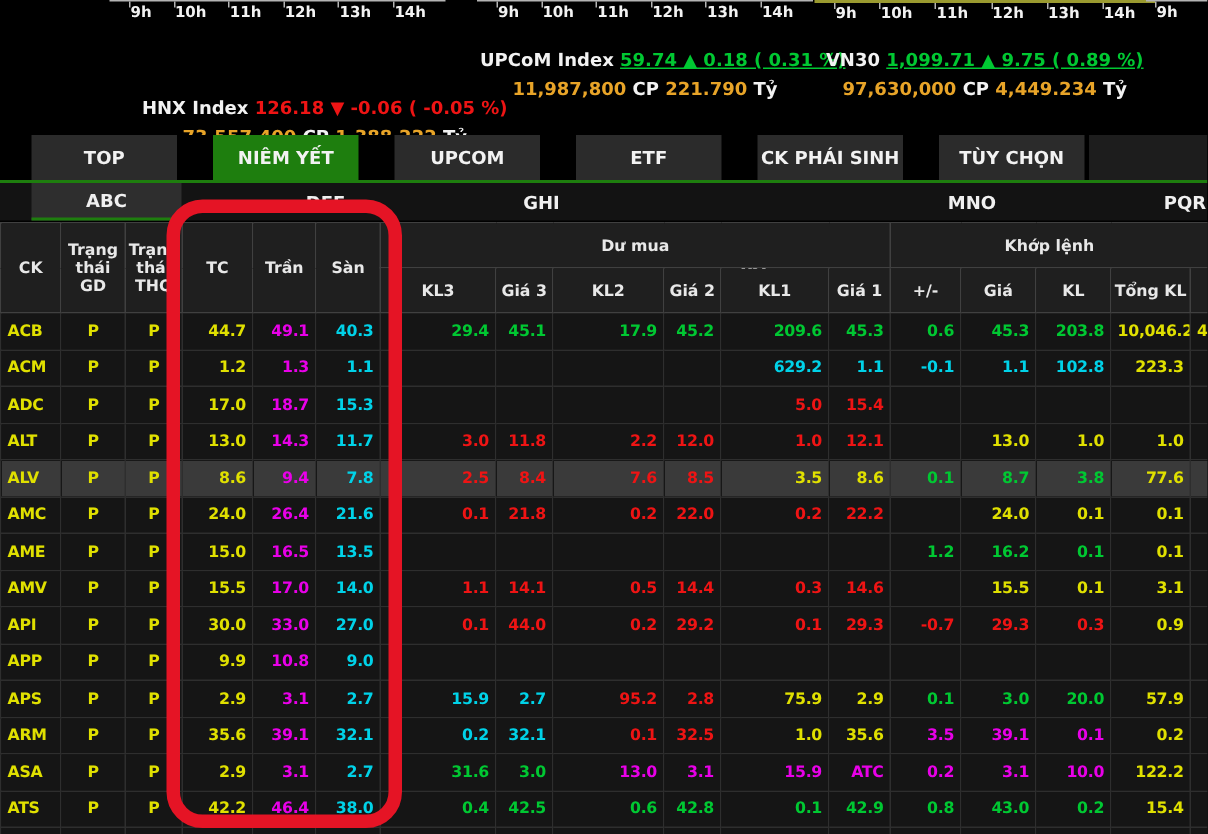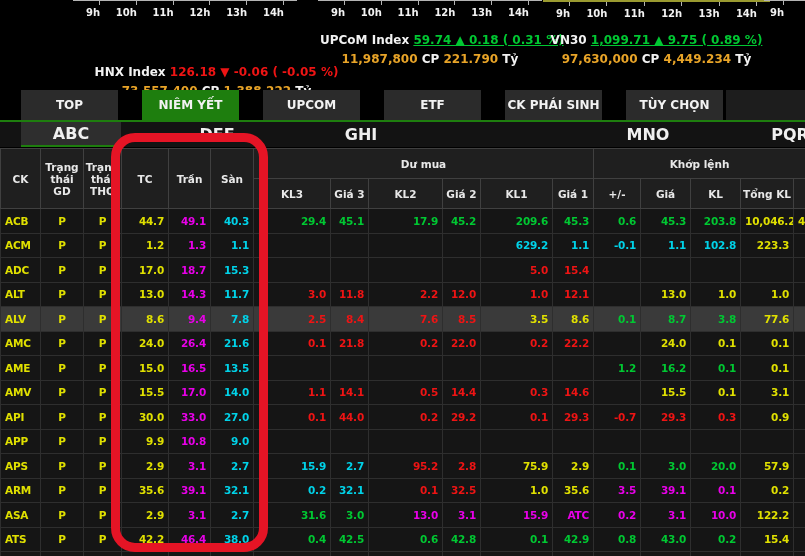--- a/index.html
+++ b/index.html
@@ -6,21 +6,21 @@
   body{position:relative;width:805px;height:556px;overflow:hidden;
        font-family:"DejaVu Sans","Liberation Sans",sans-serif;-webkit-font-smoothing:none;}
 
   
   .axis{position:absolute;top:0;height:26px;display:flex;justify-content:space-between;
         padding:0 13px;box-sizing:border-box;border-top:1px solid #b4b4b4;}
   #axis1{left:73px;width:224px;}
   #axis2{left:318px;width:224px;}
   #axis3{left:543px;width:227px;border-top:2px solid #9a9a30;}
   #axis4{left:764px;width:41px;justify-content:flex-start;padding:0 0 0 6px;}
-  .hr{display:flex;flex-direction:column;align-items:flex-end;}
+  .hr{display:flex;flex-direction:row;align-items:flex-start;}
   .hr .tick{width:1px;height:4px;background:#b4b4b4;}
   .hr .hlabel{margin-top:2px;color:#f2f2f2;font-size:10px;font-weight:bold;}
 
   
   #indices{position:absolute;top:31px;left:0;width:805px;height:52px;}
   .idx{position:absolute;top:0;text-align:center;font-size:12px;font-weight:bold;line-height:19px;white-space:nowrap;}
   .idx:nth-child(1){left:94px;width:245px;margin-top:32px;}
   .idx:nth-child(2){left:320px;width:220px;}
   .idx:nth-child(3){left:543px;width:227px;}
   .idx .name{color:#f2f2f2;}
@@ -33,21 +33,21 @@
   #tabs{position:absolute;top:90px;left:0;width:805px;height:30px;display:flex;gap:3px;background:#000;}
   .tab{width:97px;flex:0 0 97px;display:flex;align-items:center;justify-content:center;
        background:#2b2b2b;color:#f2f2f2;font-size:12px;font-weight:bold;cursor:pointer;white-space:nowrap;margin-left:21px;}
   .tab.active{background:var(--accent);}
   #tabs .filler{flex:1;background:#1d1d1d;}
   #tab-underline{position:absolute;top:120px;left:0;width:805px;height:2px;background:var(--accent);}
 
   
   #letters{position:absolute;top:122px;left:0;width:805px;height:25px;background:#131313;}
   .letter{position:absolute;top:0;height:25px;transform:translateX(-50%);display:flex;align-items:center;
-          justify-content:center;color:#f0f0f0;font-size:16px;font-weight:bold;padding:0 12px;box-sizing:border-box;cursor:pointer;}
+          justify-content:center;color:#f0f0f0;font-size:12px;font-weight:bold;padding:0 12px;box-sizing:border-box;cursor:pointer;}
   .letter:nth-child(1){left:71px;width:100px;}
   .letter:nth-child(2){left:217px;}
   .letter:nth-child(3){left:361px;}
   .letter:nth-child(4){left:504px;margin-top:46px;}
   .letter:nth-child(5){left:648px;}
   .letter:nth-child(6){left:790px;}
   .letter.active{background:#2e2e2e;border-bottom:2px solid var(--accent);}
 
   
   #board{position:absolute;top:148px;left:0;width:805px;border-collapse:collapse;table-layout:fixed;}

